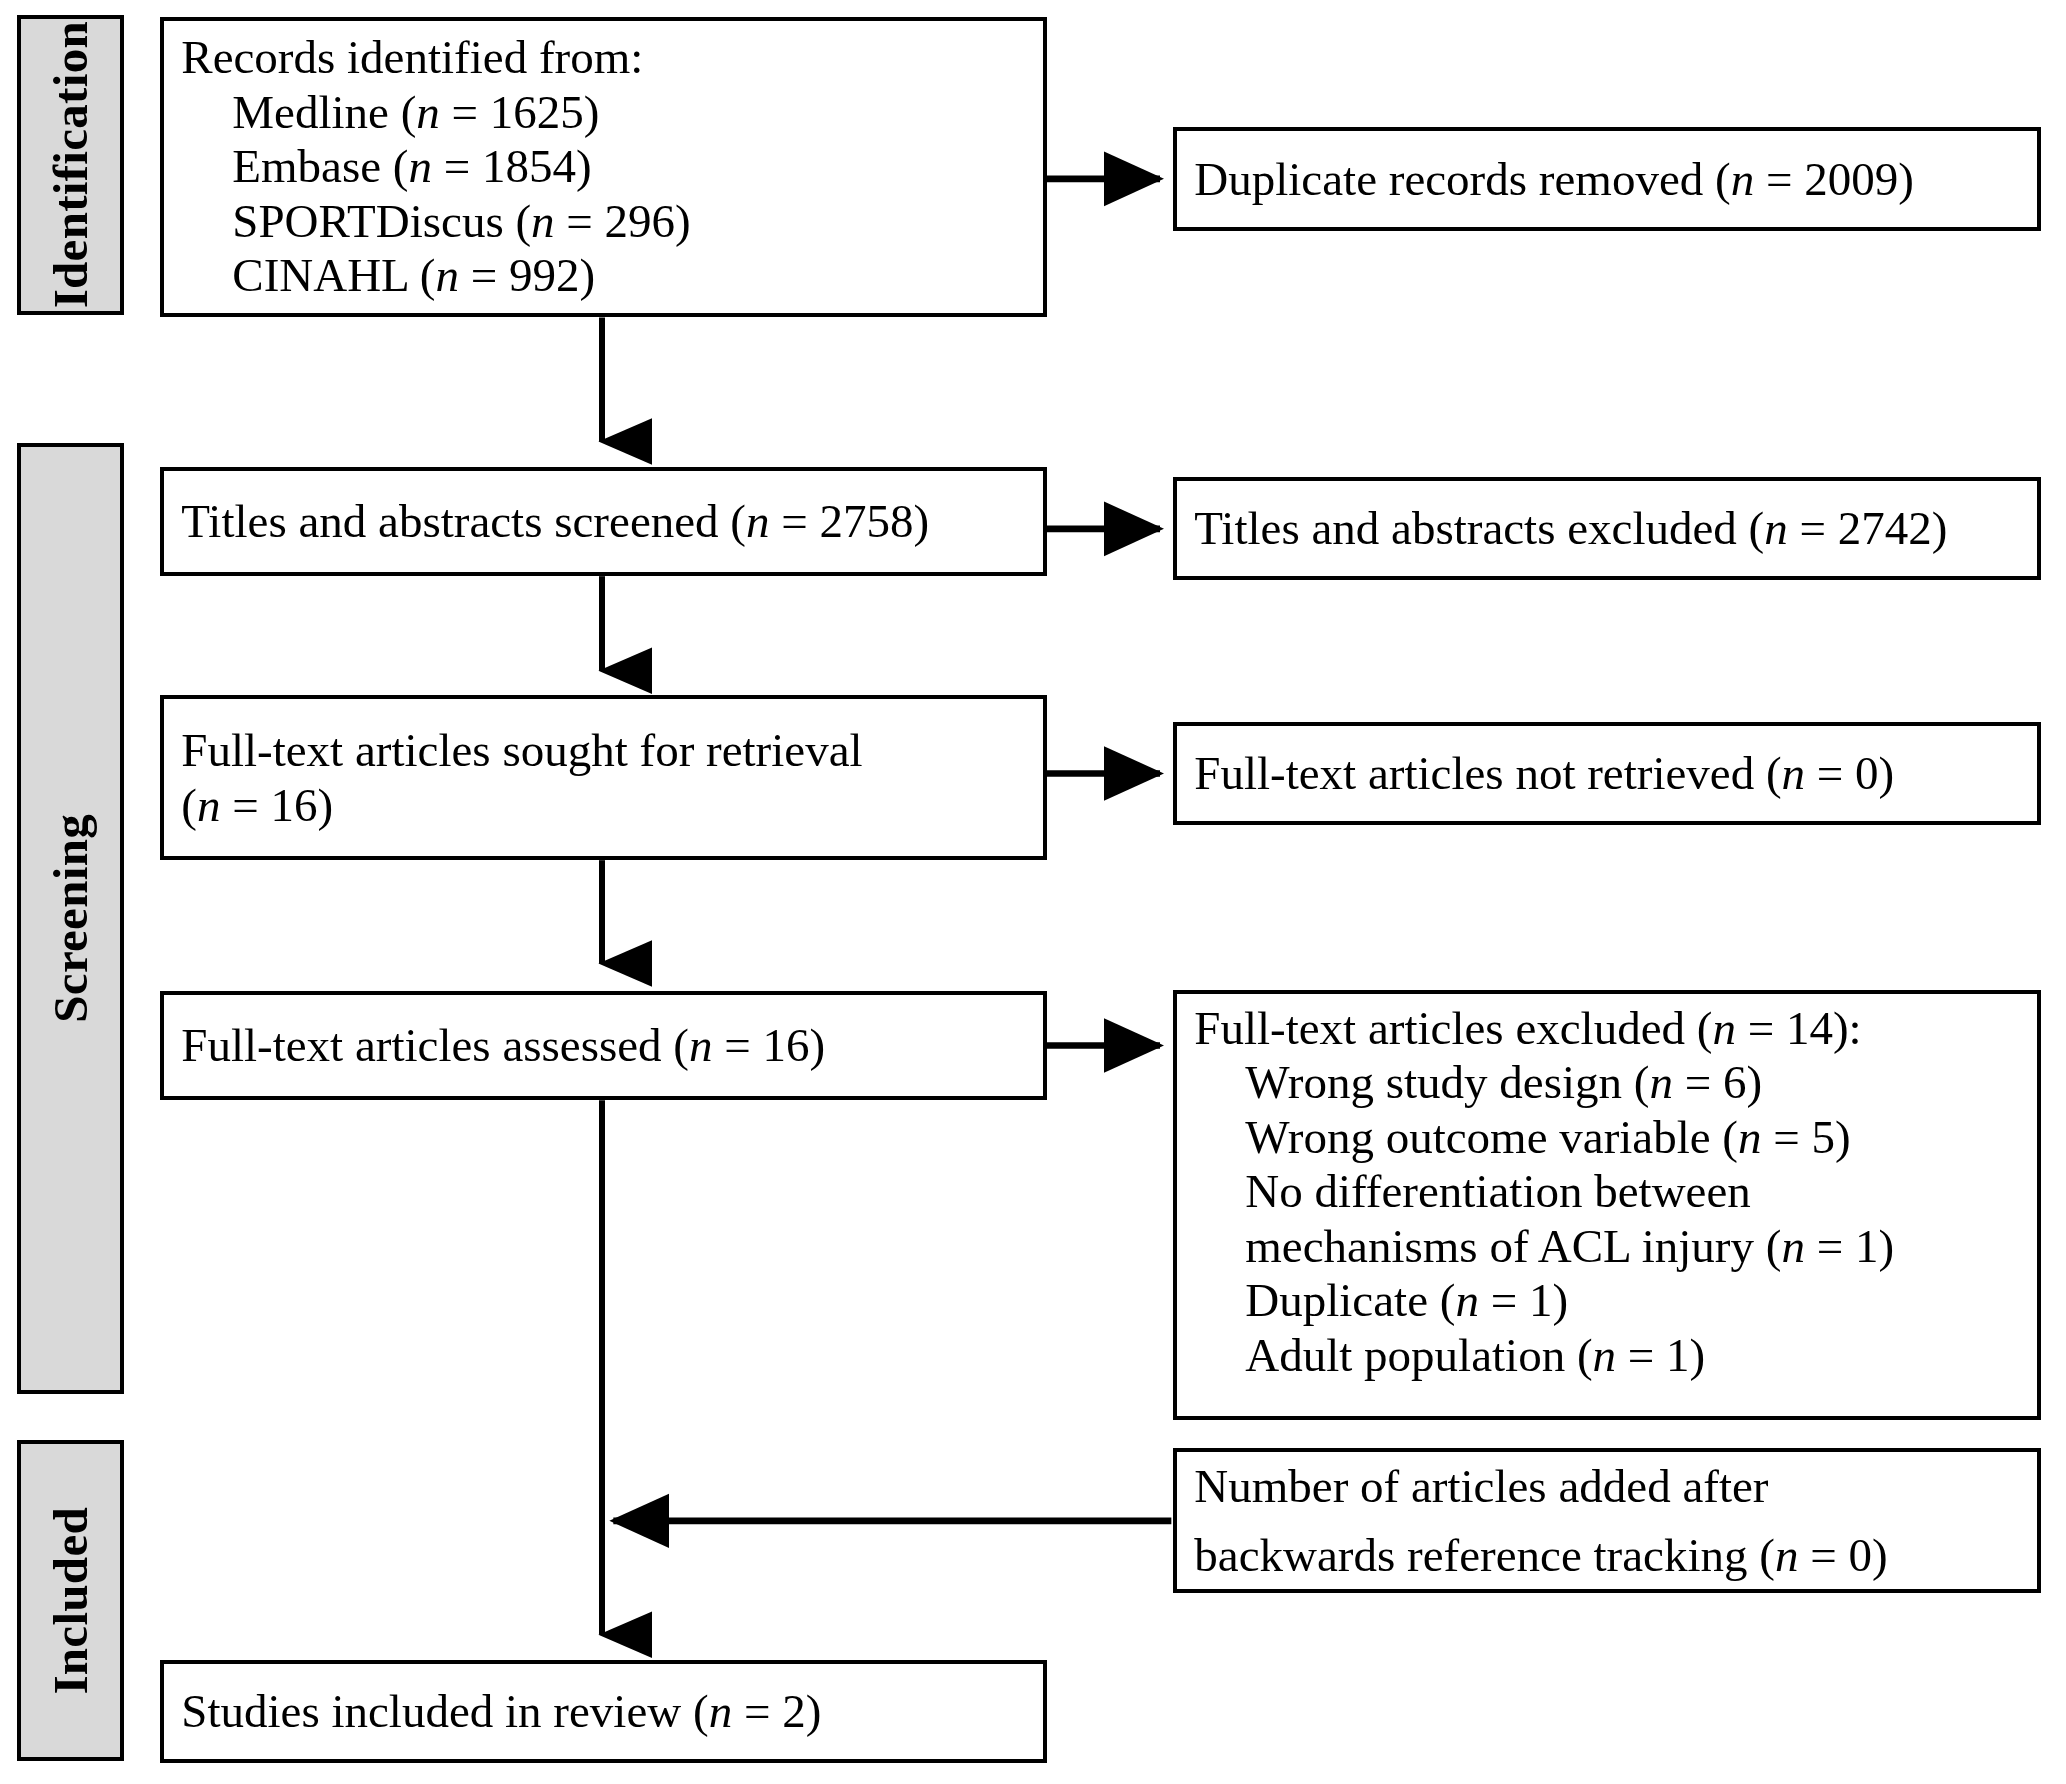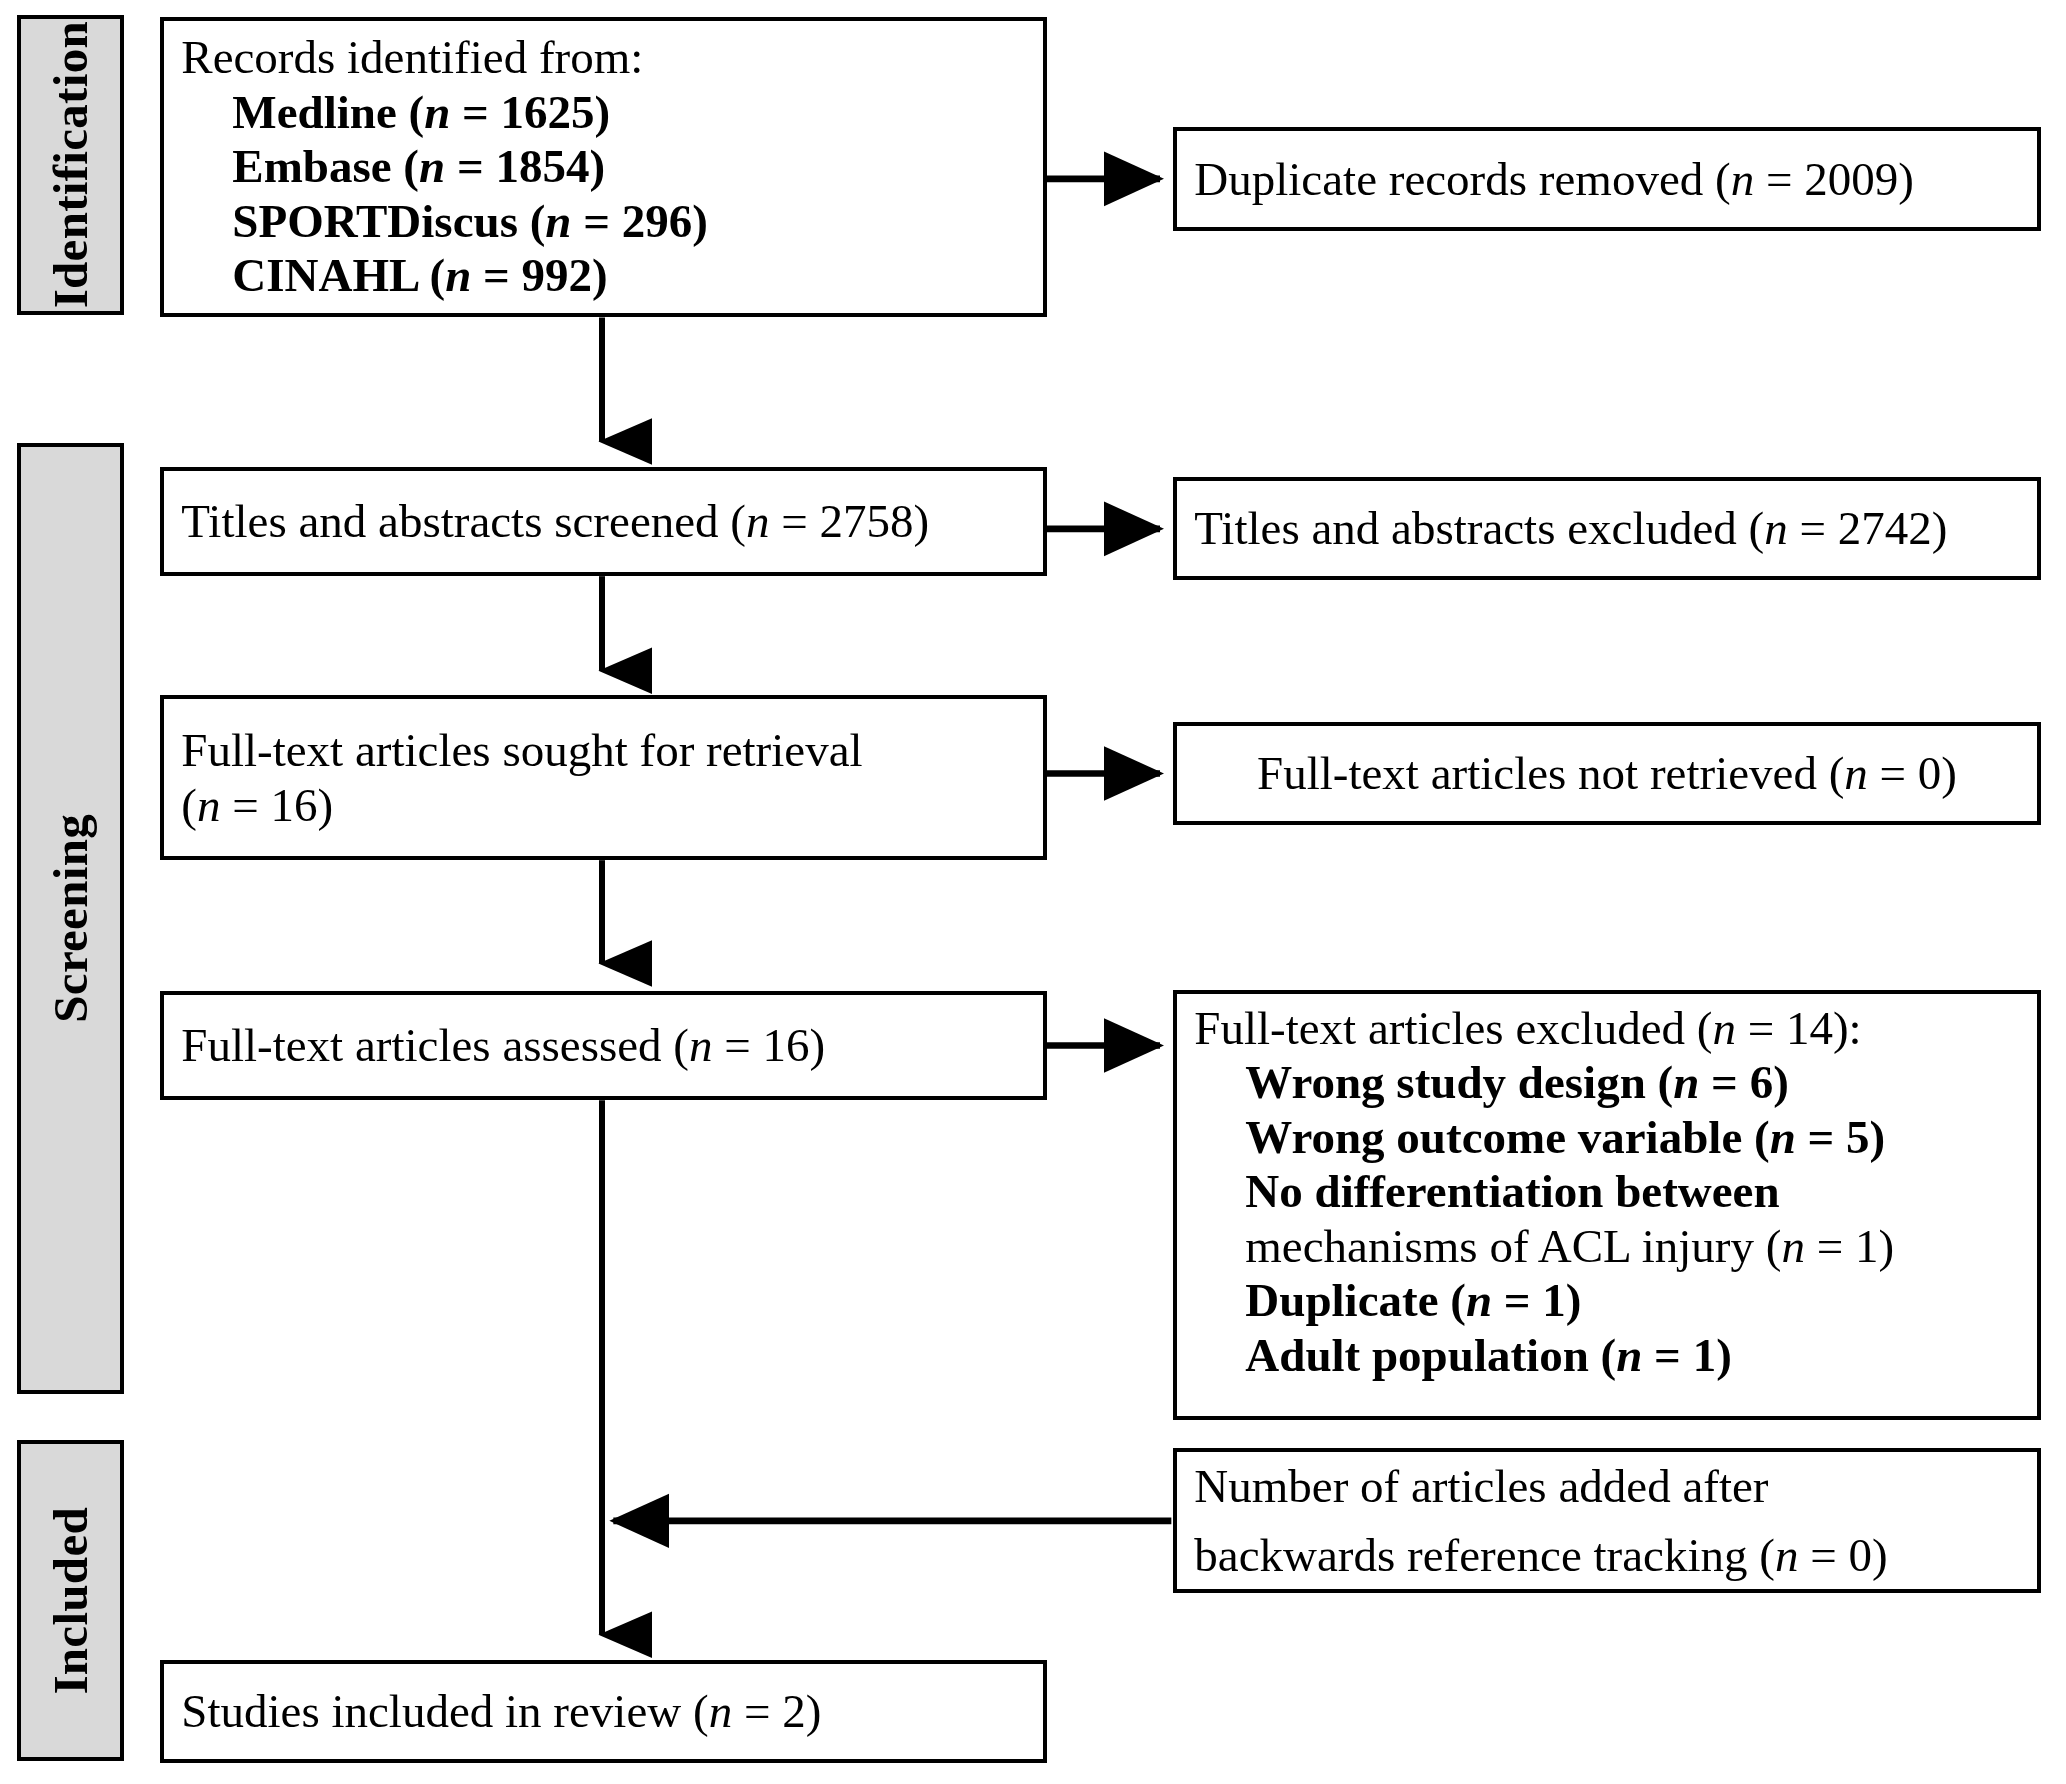--- a/index.html
+++ b/index.html
@@ -50,21 +50,20 @@
     padding: 6.7px 17.3px;
   }
   .flow-box .line {
     font-size: 47px;
     line-height: 1.16;
     color: #000000;
     white-space: nowrap;
   }
   .flow-box .line.indent {
     padding-left: 51px;
-    font-weight: bold;
   }
   .flow-box .line.sub-cont {
     padding-left: 51px;
   }
   em.ital {
     font-style: italic;
   }
 
   
   #connectors {
@@ -151,21 +150,21 @@
   </div>
 
   <div class="flow-box" style="left:1173px; top:127px; width:868px; height:104px;">
     <div class="line">Duplicate records removed (<em class="ital">n</em> = 2009)</div>
   </div>
 
   <div class="flow-box" style="left:1173px; top:477px; width:868px; height:103px;">
     <div class="line">Titles and abstracts excluded (<em class="ital">n</em> = 2742)</div>
   </div>
 
-  <div class="flow-box" style="left:1173px; top:722px; width:868px; height:103px;text-align:center;">
+  <div class="flow-box" style="left:1173px; top:722px; width:868px; height:103px;">
     <div class="line">Full-text articles not retrieved (<em class="ital">n</em> = 0)</div>
   </div>
 
   <div class="flow-box" style="left:1173px; top:990px; width:868px; height:430px; justify-content:flex-start; ">
     <div class="line">Full-text articles excluded (<em class="ital">n</em> = 14):</div>
     <div class="line indent">Wrong study design (<em class="ital">n</em> = 6)</div>
     <div class="line indent">Wrong outcome variable (<em class="ital">n</em> = 5)</div>
     <div class="line indent">No differentiation between</div>
     <div class="line sub-cont">mechanisms of ACL injury (<em class="ital">n</em> = 1)</div>
     <div class="line indent">Duplicate (<em class="ital">n</em> = 1)</div>

